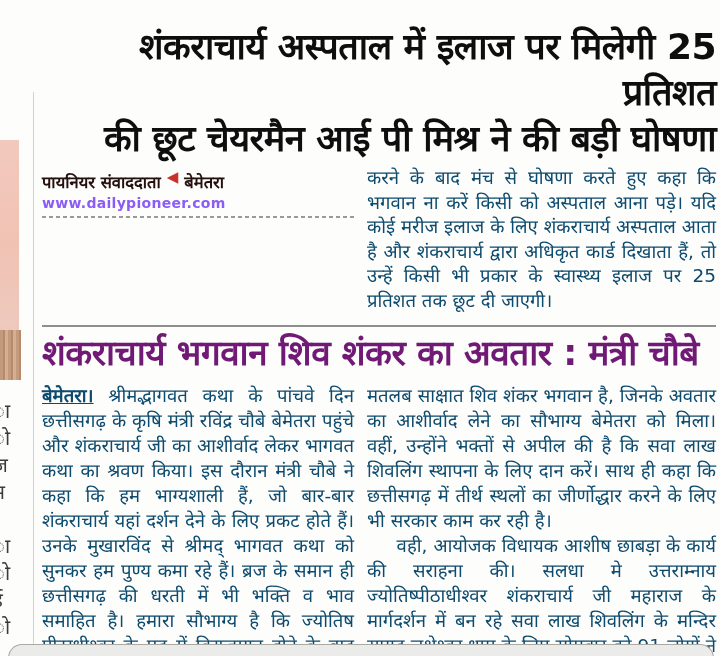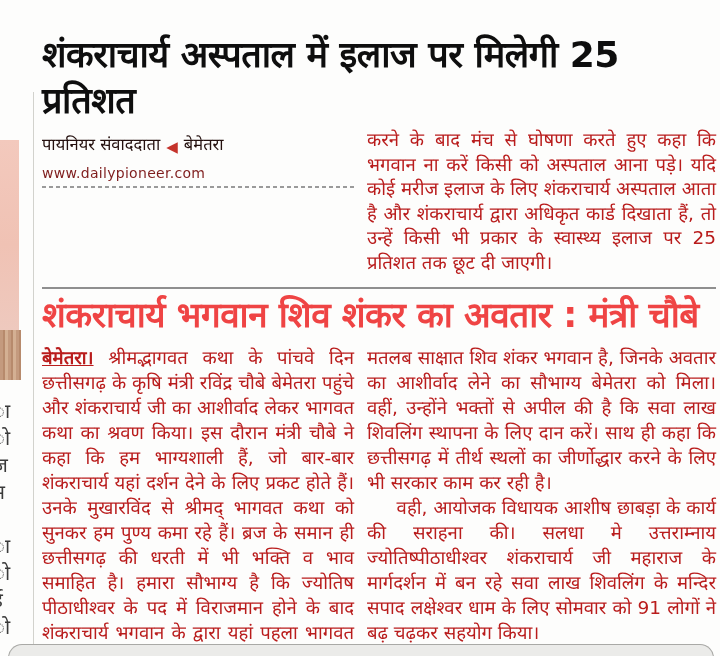--- a/index.html
+++ b/index.html
@@ -36,65 +36,65 @@
   .cut-chars span { display: block; margin-left: -7px; white-space: nowrap; }
   .v-divider {
     position: absolute; left: 33px; top: 92px; width: 1px; height: 552px;
     background: #d2d2cd;
   }
 
   
   .main { position: absolute; left: 42px; top: 0; width: 674px; }
 
   .headline1 {
-    margin: 32px 0 4px 0;
-    text-align: left;
+    margin: 24px 0 4px 0;
+    text-align: right;
     font-weight: bold;
     font-size: 36px;
     line-height: 46px;
     color: #0e0e0e;
     letter-spacing: -0.5px;
   }
 
   .row { display: flex; gap: 13px; }
   .col-l { width: 312px; flex: 0 0 312px; }
   .col-r { flex: 1; }
 
   .byline {
-    display: flex; align-items: flex-end; gap: 6px;
-    font-weight: normal; font-size: 16.5px; color: #24100e;
+    display: flex; align-items: flex-start; gap: 6px;
+    font-weight: bold; font-size: 16.5px; color: #24100e;
     margin-top: 4px;
   }
   .byline .arrow { font-size: 15px; line-height: 1; }
   .website {
-    font-weight: normal; font-size: 14px; color: #7f1d1d;
-    letter-spacing: 0.3px; margin-top: 10px;
+    font-weight: bold; font-size: 14px; color: #8b5cf6;
+    letter-spacing: 0.3px; margin-top: 2px;
   }
   .dash-sep {
     height: 3px; margin: 4px 0 6px 0;
     background: repeating-linear-gradient(90deg, #9a9a9a 0 4px, transparent 4px 7px);
     background-size: 100% 2px; background-repeat: no-repeat; background-position: 0 50%;
   }
 
   .body-text {
     font-size: 18.5px; line-height: 26px;
-    text-align: justify; color: #b91c1c;
+    text-align: justify; color: #0c4a6e;
     margin: 0;
   }
   .col-r .body-text { line-height: 24.5px; }
   .art2 .body-text { line-height: 25px; }
 
   .h-divider { border: none; border-top: 2px solid #8f8f8f; margin: 12px 0 4px 0; }
 
   .headline2 {
     margin: 2px 0 8px 0;
     font-weight: bold;
     font-size: 35px;
     line-height: 44px;
-    color: #ef4444;
+    color: #701a75;
     letter-spacing: -0.5px;
     white-space: nowrap;
   }
 
   .dateline { font-weight: bold; text-decoration: underline; }
   .indent { text-indent: 1.6em; }
 
   .bottom-bar {
     position: absolute; left: 8px; right: 6px; bottom: -4px; height: 15px;
     background: #ebebe9;
@@ -122,20 +122,21 @@
       <span>ई</span>
       <span>ो</span>
     </div>
   </aside>
   <div class="v-divider"></div>
 
   <main class="main">
 
     <div class="headline1">
       <div>शंकराचार्य अस्पताल में इलाज पर मिलेगी 25 प्रतिशत</div>
+      <div>की छूट चेयरमैन आई पी मिश्र ने की बड़ी घोषणा</div>
     </div>
 
     <div class="row art1">
       <div class="col-l">
         <div class="byline">
           <span>पायनियर संवाददाता</span>
           <span class="arrow" style="color:#c5332b">◀</span>
           <span>बेमेतरा</span>
         </div>
         <div class="website">www.dailypioneer.com</div>

